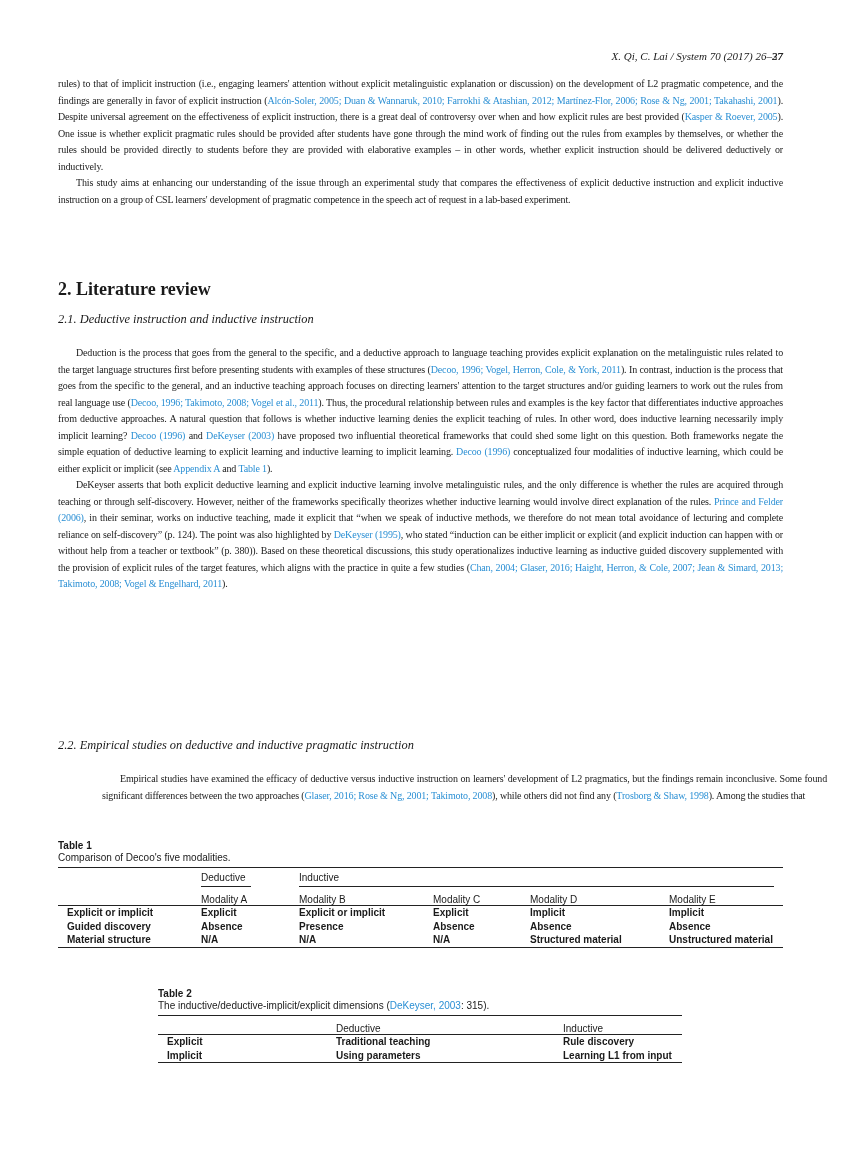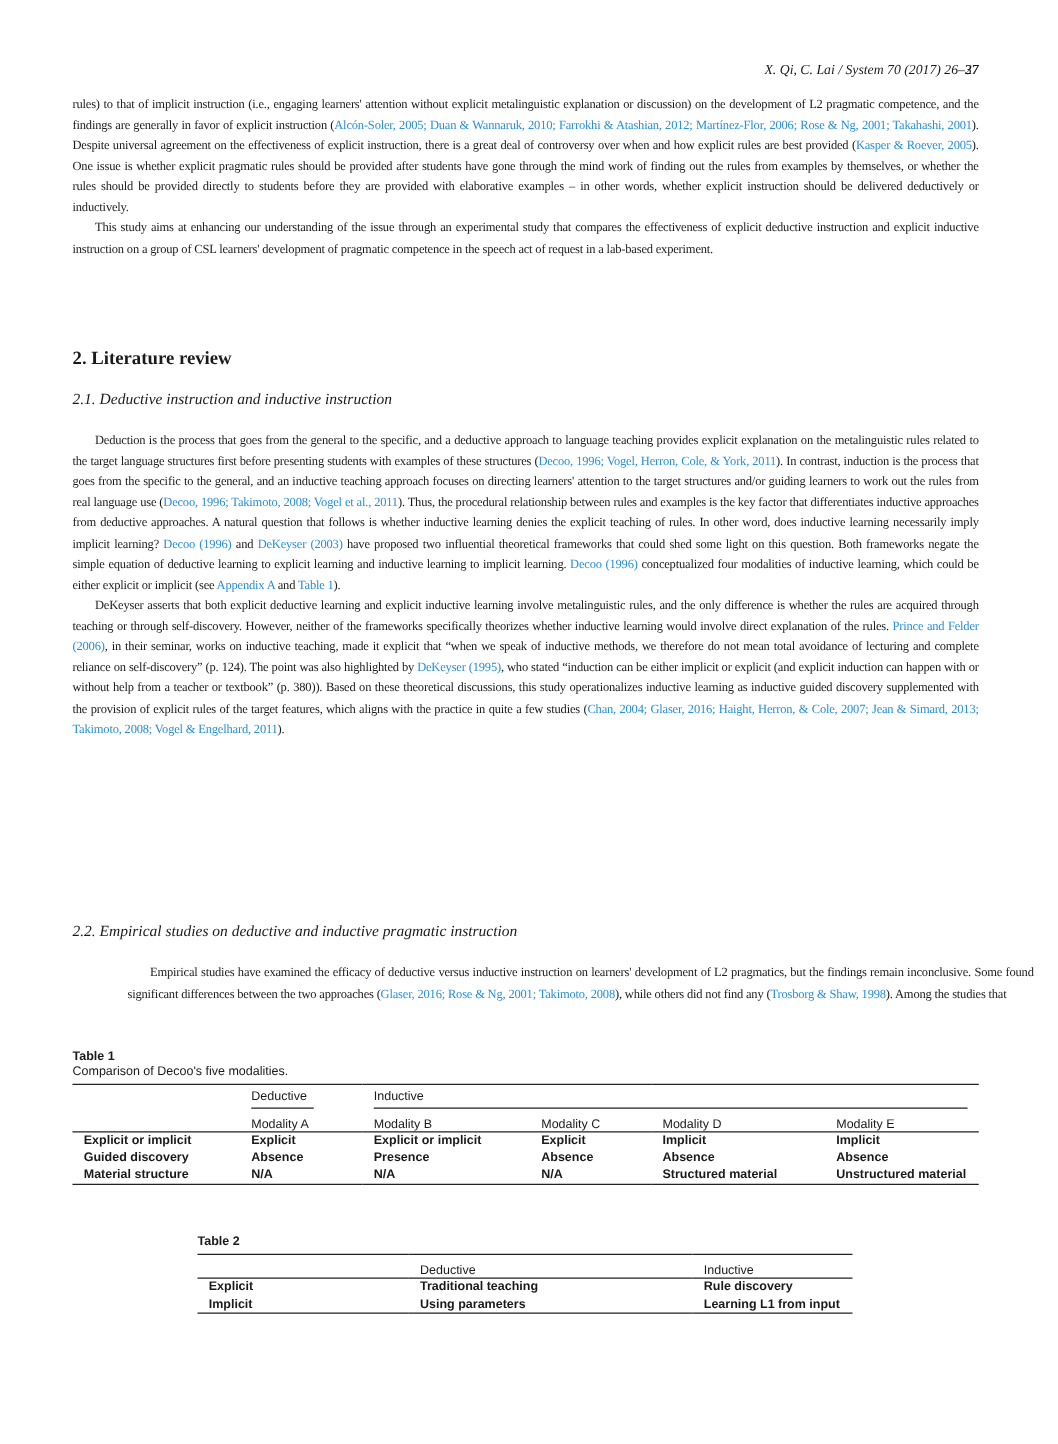--- a/index.html
+++ b/index.html
@@ -8,21 +8,21 @@
   .page { position: absolute; left: 58px; top: 0; width: 725px; }
   .running-head { position: absolute; top: 50px; left: 0; width: 725px; height: 14px;
                   font-size: 11px; font-style: italic; }
   .running-head .rh-title { position: absolute; left: 0; width: 725px; text-align: right; }
   .running-head .rh-page { position: absolute; right: 0; font-style: normal; }
   .body-text { position: absolute; left: 0; width: 725px; font-size: 10px; line-height: 16.5px;
                text-align: justify; letter-spacing: -0.15px; }
   .body-text p { margin: 0; }
   .indent { text-indent: 18px; }
   .cite { color: #2a8fd4; }
-  .sec-h { position: absolute; left: 0; font-size: 15px; font-weight: bold; text-align: center; }
+  .sec-h { position: absolute; left: 0; font-size: 18px; font-weight: bold; text-align: center; }
   .subsec-h { position: absolute; left: 0; font-size: 12.4px; font-style: italic; }
   .tbl-label { font-family: "Liberation Sans", sans-serif; font-weight: bold; font-size: 10px; }
   .tbl-caption { font-family: "Liberation Sans", sans-serif; font-size: 10px; margin-top: 1px; }
   table.tbl { border-collapse: collapse; font-family: "Liberation Sans", sans-serif; font-size: 10px; color: #1a1a1a; }
   table.tbl td { padding: 0 0 0 9px; vertical-align: bottom; white-space: nowrap; }
   .t1 { position: absolute; left: 0; top: 840px; width: 725px; }
   .t1 table { width: 725px; margin-top: 4px; border-top: 1.6px solid #222; border-bottom: 1.6px solid #222; }
   .t2 { position: absolute; left: 100px; top: 988px; width: 524px; }
   .t2 table { width: 524px; margin-top: 4px; border-top: 1.6px solid #222; border-bottom: 1.6px solid #222; }
   .grp-rule { border-bottom: 1.6px solid #222; }
@@ -112,20 +112,21 @@
         <td>N/A</td>
         <td>Structured material</td>
         <td>Unstructured material</td>
       </tr>
     </tbody>
       </table>
   </div>
 
   <div class="t2">
     <div class="tbl-label">Table 2</div>
+    <div class="tbl-caption"><span>The inductive/deductive-implicit/explicit dimensions (</span><span class="cite">DeKeyser, 2003</span><span>: 315).</span></div>
     <table class="tbl">
       <colgroup>
           <col style="width:169px">
           <col style="width:227px">
           <col style="width:128px">
         </colgroup>
       <tbody>
           <tr class="h2row hdr-rule">
         <td></td>
         <td>Deductive</td>

